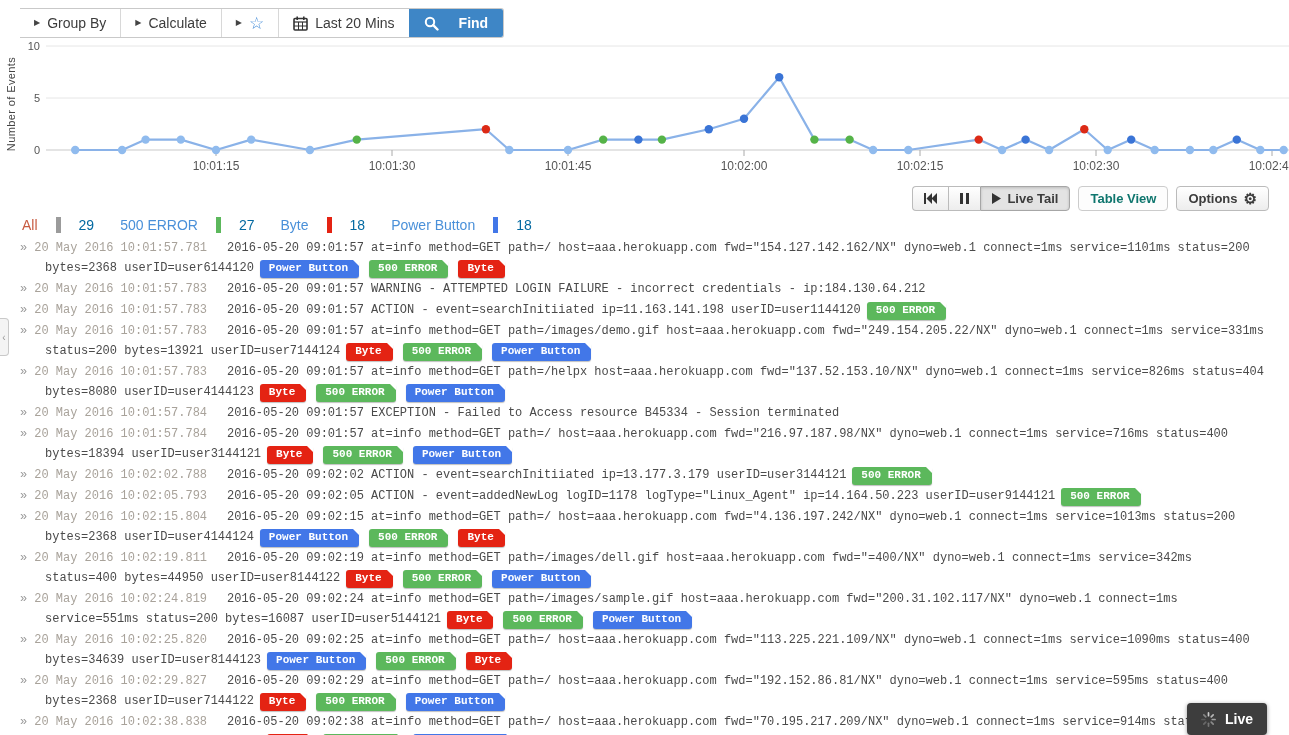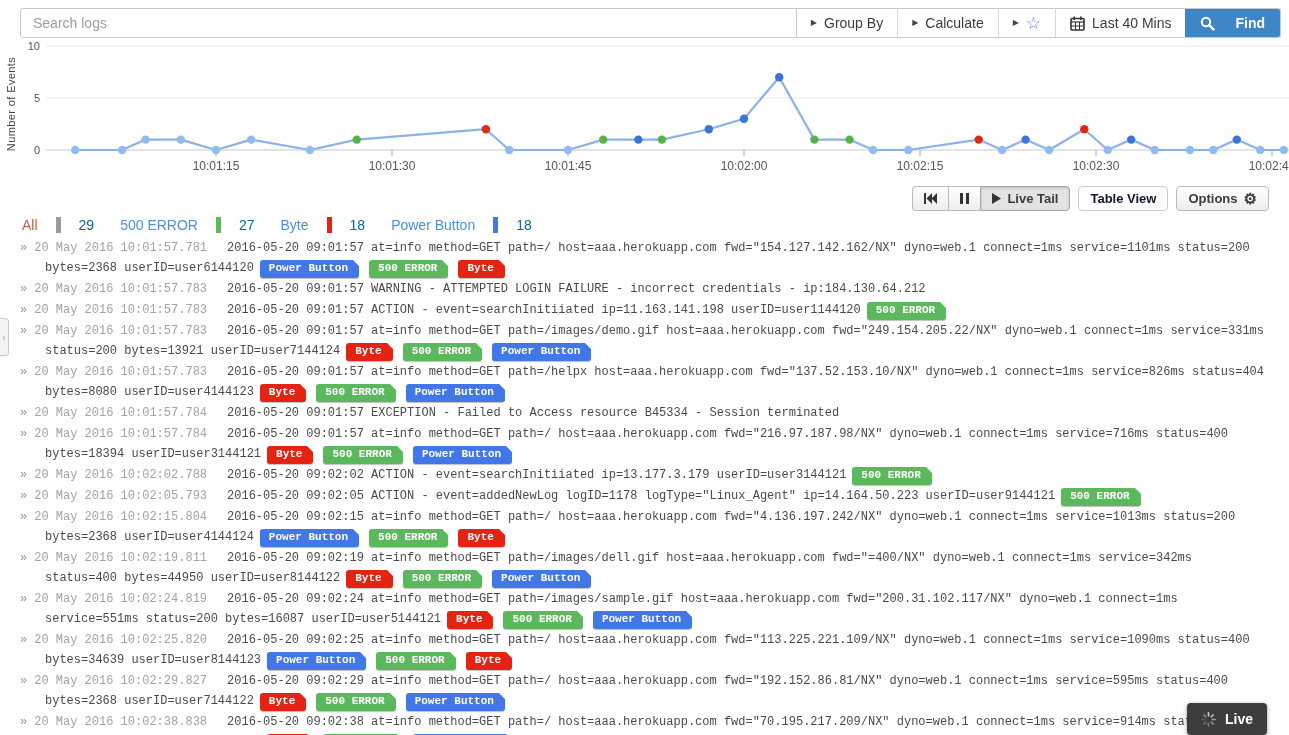--- a/index.html
+++ b/index.html
@@ -41,21 +41,21 @@
   .ctl-btn {
     display:flex; align-items:center; gap:6px; padding:4px 11px; font-size:13px; font-weight:bold;
     color:#3c3c3c; background:linear-gradient(#ffffff,#ededed); border:1px solid #bbb;
     border-radius:4px; cursor:pointer; font-family:"Liberation Sans", sans-serif;
   }
   .btn-group { display:flex; }
   .btn-group .ctl-btn { border-radius:0; border-right-width:0; }
   .btn-group .ctl-btn:first-child { border-radius:4px 0 0 4px; }
   .btn-group .ctl-btn:last-child { border-radius:0 4px 4px 0; border-right-width:1px; }
   .ctl-btn.active { background:#e3e3e3; box-shadow:inset 0 1px 3px rgba(0,0,0,.18); border-color:#a6a6a6; }
-  .ctl-btn.disabled { color:#0f172a; background:#fdfdfd; border-color:#ccc; cursor:default; }
+  .ctl-btn.disabled { color:#0f766e; background:#fdfdfd; border-color:#ccc; cursor:default; }
   .gear-glyph { font-size:15px; line-height:1; }
 
   
   .filter-row { position:absolute; top:217px; left:22px; display:flex; align-items:center; font-size:14px; }
   .filter { display:flex; align-items:center; gap:18px; margin-right:26px; }
   .filter-label { cursor:pointer; }
   .filter-bar { width:5px; height:16px; }
   .filter-count { font-weight:normal; color:#0369a1; }
 
   
@@ -86,21 +86,20 @@
   .left-handle {
     position:absolute; left:0; top:318px; width:9px; height:38px; background:#f4f4f4;
     border:1px solid #c9c9c9; border-left:none; border-radius:0 4px 4px 0;
     display:flex; align-items:center; justify-content:center; color:#999; font-size:10px; cursor:pointer;
   }
 </style>
 </head>
 <body>
 
 <div class="topbar">
-  <input class="search-input" type="text" placeholder="Search logs" style="">
   <div class="toolbar-right">
     <div class="tb-item">
       <span class="caret">▶</span>
       <span>Group By</span>
     </div>
     <div class="tb-item">
       <span class="caret">▶</span>
       <span>Calculate</span>
     </div>
     <div class="tb-item">
@@ -110,21 +109,21 @@
     <div class="tb-item tb-range">
       <svg width="15" height="15" viewBox="0 0 15 15">
         <rect x="1" y="2.5" width="13" height="11.5" rx="1" fill="none" stroke="#333" stroke-width="1.6"></rect>
         <line x1="4.2" y1="0.5" x2="4.2" y2="4" stroke="#333" stroke-width="1.6"></line>
         <line x1="10.8" y1="0.5" x2="10.8" y2="4" stroke="#333" stroke-width="1.6"></line>
         <line x1="1" y1="6" x2="14" y2="6" stroke="#333" stroke-width="1.2"></line>
         <line x1="5.5" y1="6" x2="5.5" y2="14" stroke="#333" stroke-width="1"></line>
         <line x1="9.5" y1="6" x2="9.5" y2="14" stroke="#333" stroke-width="1"></line>
         <line x1="1" y1="10" x2="14" y2="10" stroke="#333" stroke-width="1"></line>
       </svg>
-      <span>Last 40 Mins</span>
+      <span>Last 20 Mins</span>
     </div>
     <button class="find-btn">
       <svg width="15" height="15" viewBox="0 0 15 15">
         <circle cx="6" cy="6" r="4.2" fill="none" stroke="#fff" stroke-width="2"></circle>
         <line x1="9.2" y1="9.2" x2="13.5" y2="13.5" stroke="#fff" stroke-width="2.4" stroke-linecap="round"></line>
       </svg>
       <span>Find</span>
     </button>
   </div>
 </div>

